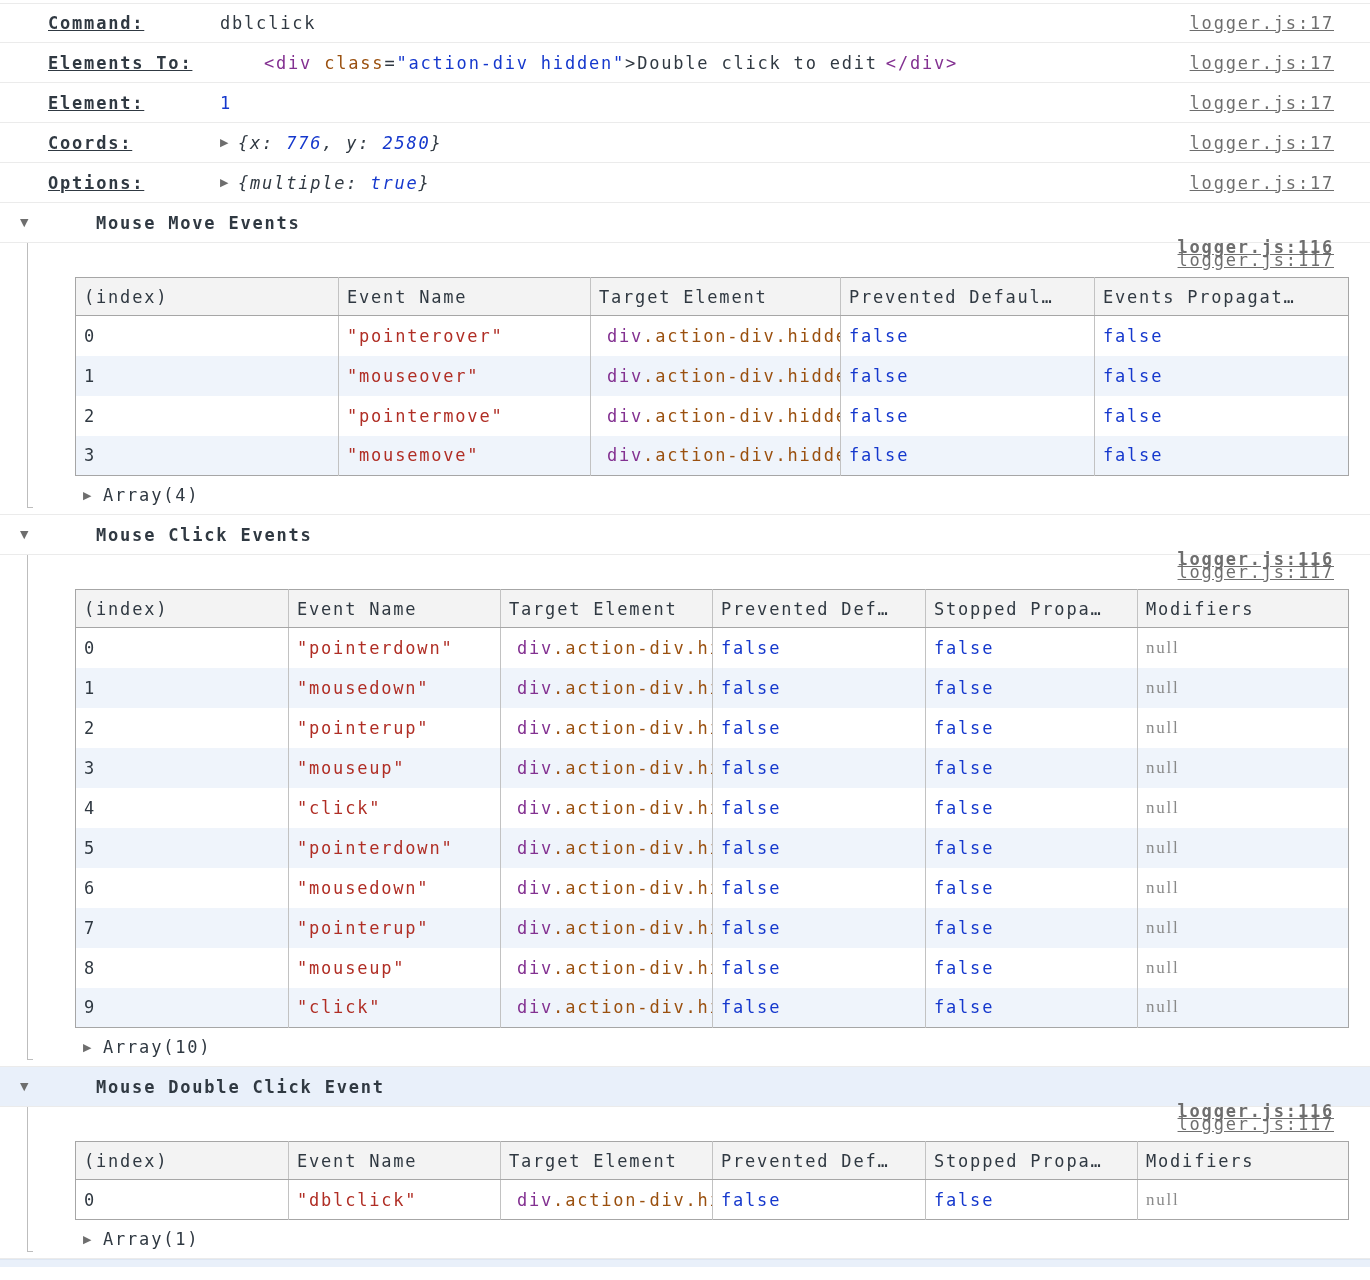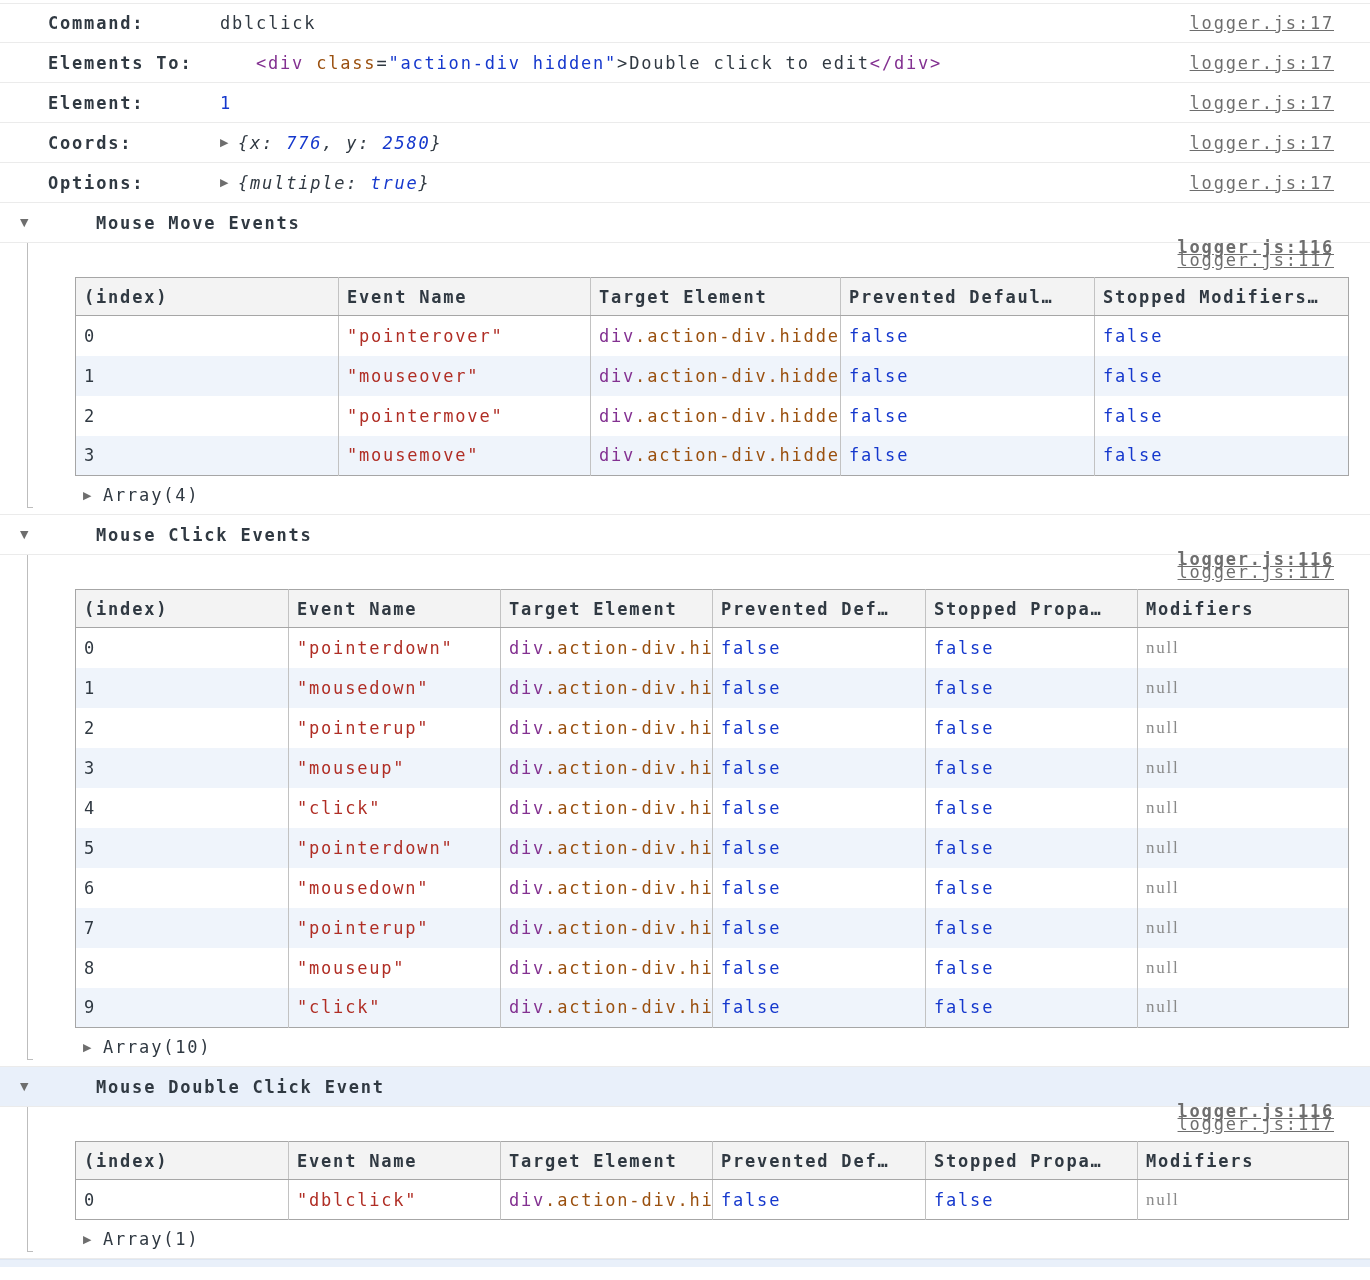--- a/index.html
+++ b/index.html
@@ -26,21 +26,21 @@
     font-size:17px;letter-spacing:1.8px;color:var(--text-dark);
     padding-top:3px;
   }
   .row{
     height:40px;display:flex;align-items:center;
     border-bottom:1px solid var(--row-border);
     padding-right:36px;
   }
   .first-row{border-top:1px solid var(--row-border);}
   .log-row{padding-left:48px;}
-  .label{width:172px;flex-shrink:0;font-weight:bold;}
+  .label{width:172px;flex-shrink:0;font-weight:bold;text-decoration:underline;}
   .value{white-space:nowrap;}
   .value.wide{margin-left:36px;}
   .value.italic{font-style:italic;}
   .tri{
     color:var(--link-gray);font-size:11px;width:18px;flex-shrink:0;
     font-family:"DejaVu Sans","DejaVu Sans Mono",sans-serif;letter-spacing:0;
   }
   .source-link{
     margin-left:auto;color:var(--link-gray);text-decoration:underline;
     cursor:pointer;white-space:nowrap;flex-shrink:0;
@@ -61,30 +61,30 @@
     border-collapse:collapse;table-layout:fixed;
     margin-left:75px;background:#fff;
     border:1px solid var(--table-border);
   }
   th,td{
     overflow:hidden;white-space:nowrap;text-align:left;
     padding:0 8px;border-left:1px solid var(--table-inner);
   }
   th:first-child,td:first-child{border-left:none;}
   th{
-    background:var(--table-header-bg);height:38px;font-weight:bold;
+    background:var(--table-header-bg);height:38px;font-weight:normal;
     border-bottom:1px solid var(--table-border);color:var(--text-dark);
   }
   td{height:40px;}
   tbody tr:nth-child(even){background:var(--alt-row-bg);}
   .array-row{height:38px;display:flex;align-items:center;padding-left:83px;}
   .array-row .tri{width:20px;}
   .array-label{color:var(--text-dark);}
   .s-plain{color:var(--text-dark);}
-  .s-tag{color:var(--tag-purple);}
+  .s-tag{color:var(--tag-purple);margin-left:8px;}
   .s-attr{color:var(--attr-brown);text-align:center;}
   .s-val{color:var(--value-blue);}
   .s-num{color:var(--value-blue);}
   .s-str{color:var(--string-red);}
   .s-null{color:var(--null-gray);font-family:Liberation Serif, serif;}
   .bottom-strip{height:8px;background:var(--highlight-bg);border-top:1px solid #dde6f2;}
 </style>
 </head>
 <body>
 
@@ -140,21 +140,21 @@
             <col style="width: 250px;">
             <col style="width: 254px;">
             <col style="width: 254px;">
           </colgroup>
           <thead>
             <tr>
               <th>(index)</th>
               <th>Event Name</th>
               <th>Target Element</th>
               <th>Prevented Defaul…</th>
-              <th>Stopped Modifiers…</th>
+              <th>Events Propagat…</th>
             </tr>
           </thead>
           <tbody>
             <tr>
               <td class="s-plain">0</td>
               <td class="s-str">"pointerover"</td>
               <td><span class="s-tag">div</span><span class="s-attr">.action-div.hidden</span></td>
               <td class="s-num">false</td>
               <td class="s-num">false</td>
             </tr>

